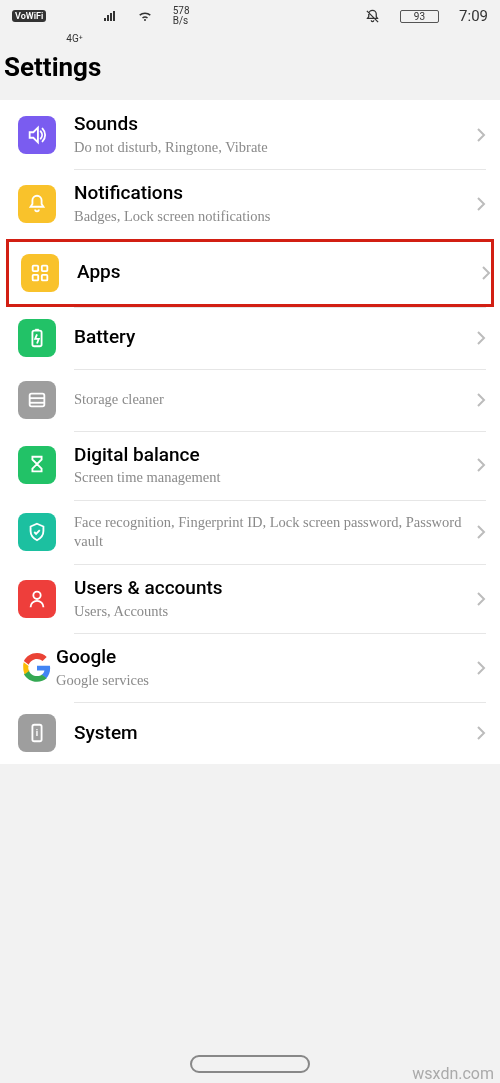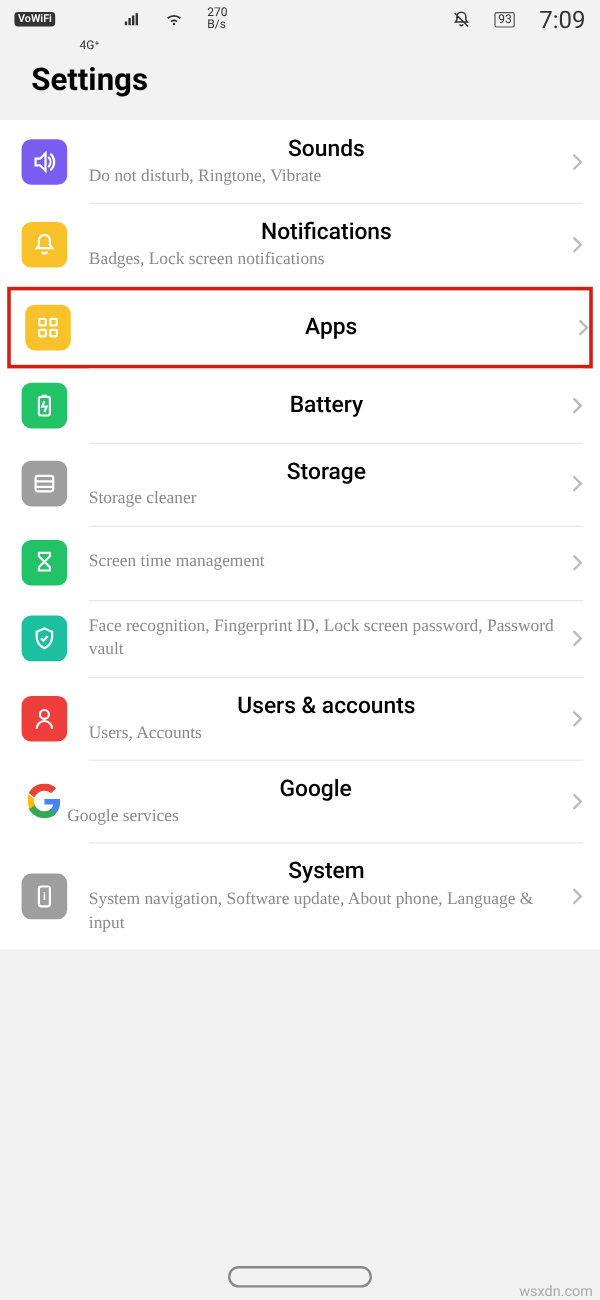--- a/index.html
+++ b/index.html
@@ -33,26 +33,26 @@
       font-size: 9px;
       padding: 1px 3px;
       font-weight: 600;
     }
     .signal-text { font-size: 10px; margin-top: 44px; }
     .speed-text { font-size: 10px; line-height: 1; }
     .battery-box {
       border: 1px solid #555;
       border-radius: 2px;
       font-size: 10px;
-      padding: 0 2px;
+      padding: 0 13px;
     }
     .page-title {
       font-size: 26px;
       font-weight: 700;
-      padding: 20px 26px 18px;
+      padding: 20px 4px 18px;
       color: #000;
     }
     .list {
       background: #fff;
     }
     .row {
       display: flex;
       align-items: center;
       padding: 12px 14px 12px 18px;
       position: relative;
@@ -78,21 +78,20 @@
     }
     .row-body {
       flex: 1;
       min-width: 0;
     }
     .row-title {
       font-size: 19px;
       color: #000;
       font-weight: 500;
       line-height: 1.3;
-      text-align: center;
     }
     .row-sub {
       font-size: 14.5px;
       color: #8a8a8a;
       line-height: 1.35;
       margin-top: 1px;
       font-family: Liberation Serif, serif;
     }
     .chevron {
       color: #bcbcbc;
@@ -123,21 +122,21 @@
     .pill {
       width: 120px;
       height: 18px;
       border: 2px solid #888;
       border-radius: 14px;
     }
     .watermark {
       position: absolute;
       bottom: 0;
       right: 6px;
-      font-size: 12px;
+      font-size: 16px;
       color: #aaa;
     }
     svg { display: block; }
   </style>
 </head>
 <body>
 
 <div class="status-bar">
   <div class="status-left">
     <span class="vowifi-badge">VoWiFi</span>
@@ -146,32 +145,32 @@
       <svg width="14" height="12" viewBox="0 0 14 12">
           <path d="M1 11h2V8H1zM4 11h2V5H4zM7 11h2V3H7zM10 11h2V1h-2z" fill="#333"></path>
         </svg>
     </span>
     <span>
       <svg width="16" height="12" viewBox="0 0 16 12">
           <path d="M8 11a1 1 0 100-2 1 1 0 000 2zm-3-3.6a5 5 0 016 0l-1 1.2a3.2 3.2 0 00-4 0zM2.2 4.6a9 9 0 0111.6 0l-1 1.2a7.2 7.2 0 00-9.6 0z" fill="#333"></path>
         </svg>
     </span>
     <div class="speed-text">
-      <div>270</div>
+      <div>578</div>
       <div>B/s</div>
     </div>
   </div>
   <div class="status-right">
     <span>
       <svg width="15" height="15" viewBox="0 0 24 24">
           <path d="M12 2a6 6 0 00-6 6v4l-2 3h16l-2-3V8a6 6 0 00-6-6zm-2 16a2 2 0 104 0M3 3l18 18" fill="none" stroke="#333" stroke-width="2"></path>
         </svg>
     </span>
     <span class="battery-box">93</span>
-    <span style="font-size:20px;">7:09</span>
+    <span style="font-size:15px;">7:09</span>
   </div>
 </div>
 
 <h1 class="page-title">Settings</h1>
 
 <div class="list" id="list-container">
     <div class="row">
       <div class="icon-wrap" style="background:#7a5cf0">
         <svg width="22" height="22" viewBox="0 0 24 24">
           <path d="M4 9v6h4l5 5V4L8 9H4zm12-1a6 6 0 010 8M18 5a10 10 0 010 14" fill="none" stroke="#fff" stroke-width="2" stroke-linecap="round"></path>
@@ -245,37 +244,37 @@
     <div class="row">
       <div class="row-inner-divider"></div>
       <div class="icon-wrap" style="background:#9e9e9e">
         <svg width="22" height="22" viewBox="0 0 24 24">
           <rect x="4" y="5" width="16" height="14" rx="2" fill="none" stroke="#fff" stroke-width="2"></rect>
           <line x1="4" y1="10" x2="20" y2="10" stroke="#fff" stroke-width="2"></line>
           <line x1="4" y1="15" x2="20" y2="15" stroke="#fff" stroke-width="2"></line>
         </svg>
       </div>
       <div class="row-body">
-        <div class="row-title">Storage</div>
         <div class="row-sub">Storage cleaner</div>
       </div>
       <div class="chevron">
         <svg width="10" height="16" viewBox="0 0 10 16">
           <path d="M2 2l6 6-6 6" fill="none" stroke="#bcbcbc" stroke-width="2"></path>
         </svg>
       </div>
     </div>
     <div class="row">
       <div class="row-inner-divider"></div>
       <div class="icon-wrap" style="background:#22c267">
         <svg width="22" height="22" viewBox="0 0 24 24">
           <path d="M7 3h10v3l-5 5 5 5v3H7v-3l5-5-5-5V3z" fill="none" stroke="#fff" stroke-width="2"></path>
         </svg>
       </div>
       <div class="row-body">
+        <div class="row-title">Digital balance</div>
         <div class="row-sub">Screen time management</div>
       </div>
       <div class="chevron">
         <svg width="10" height="16" viewBox="0 0 10 16">
           <path d="M2 2l6 6-6 6" fill="none" stroke="#bcbcbc" stroke-width="2"></path>
         </svg>
       </div>
     </div>
     <div class="row">
       <div class="row-inner-divider"></div>
@@ -335,21 +334,20 @@
     <div class="row">
       <div class="row-inner-divider"></div>
       <div class="icon-wrap" style="background:#9e9e9e">
         <svg width="22" height="22" viewBox="0 0 24 24">
           <rect x="7" y="3" width="10" height="18" rx="2" fill="none" stroke="#fff" stroke-width="2"></rect>
           <text x="12" y="15" font-size="10" text-anchor="middle" fill="#fff" font-weight="bold">i</text>
         </svg>
       </div>
       <div class="row-body">
         <div class="row-title">System</div>
-        <div class="row-sub">System navigation, Software update, About phone, Language &amp; input</div>
       </div>
       <div class="chevron">
         <svg width="10" height="16" viewBox="0 0 10 16">
           <path d="M2 2l6 6-6 6" fill="none" stroke="#bcbcbc" stroke-width="2"></path>
         </svg>
       </div>
     </div>
   </div>
 
 <div class="footer-bar">

